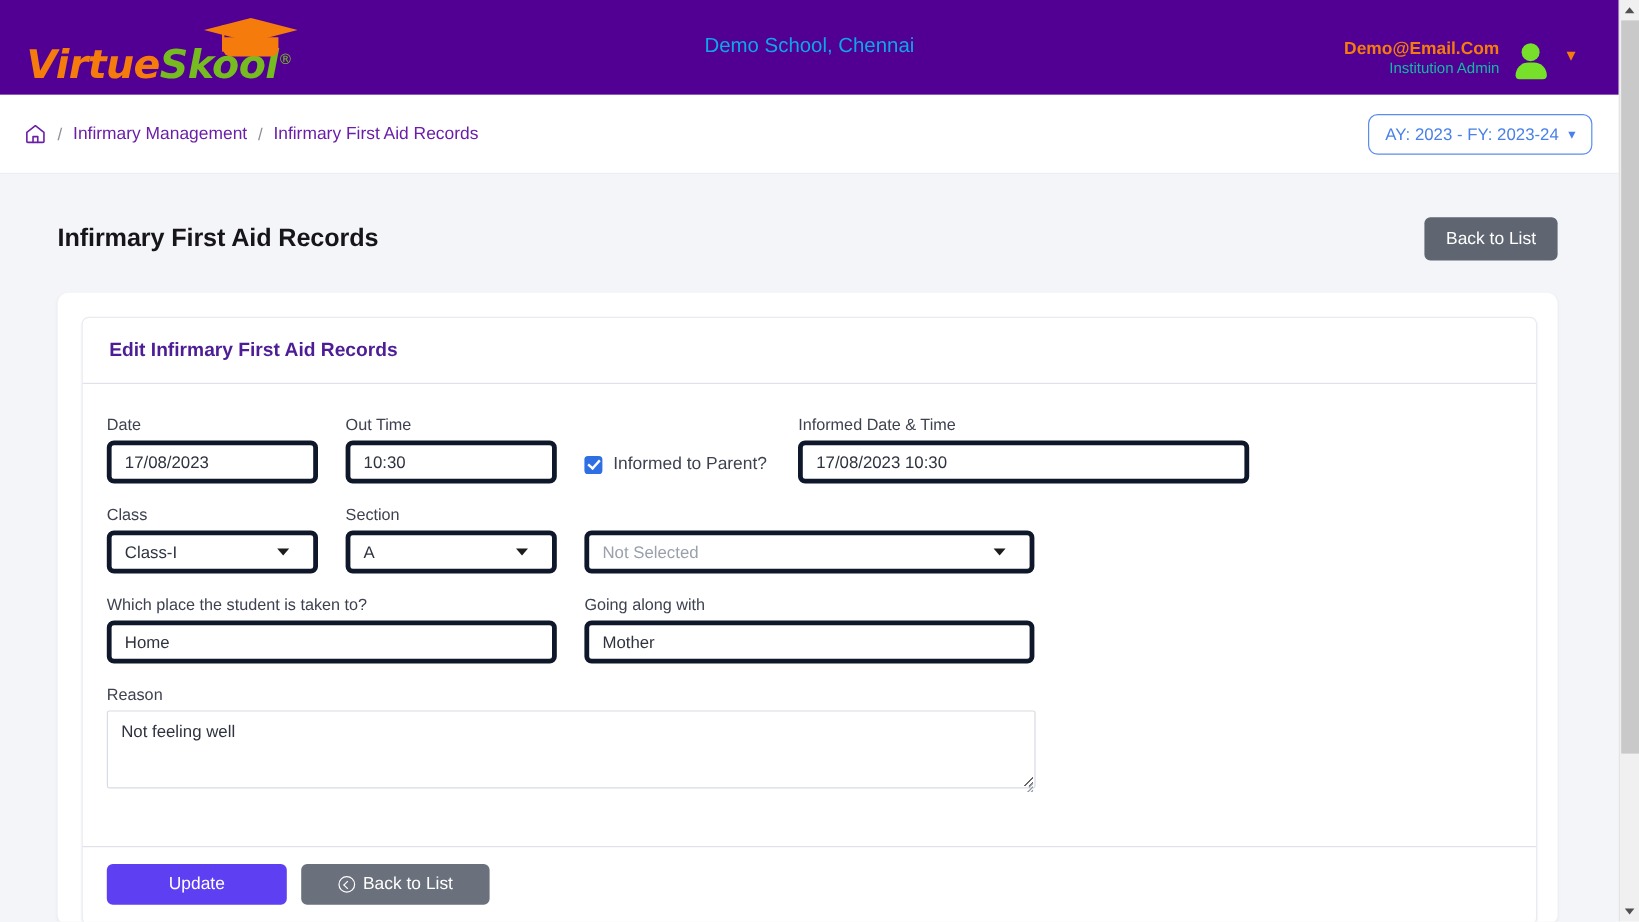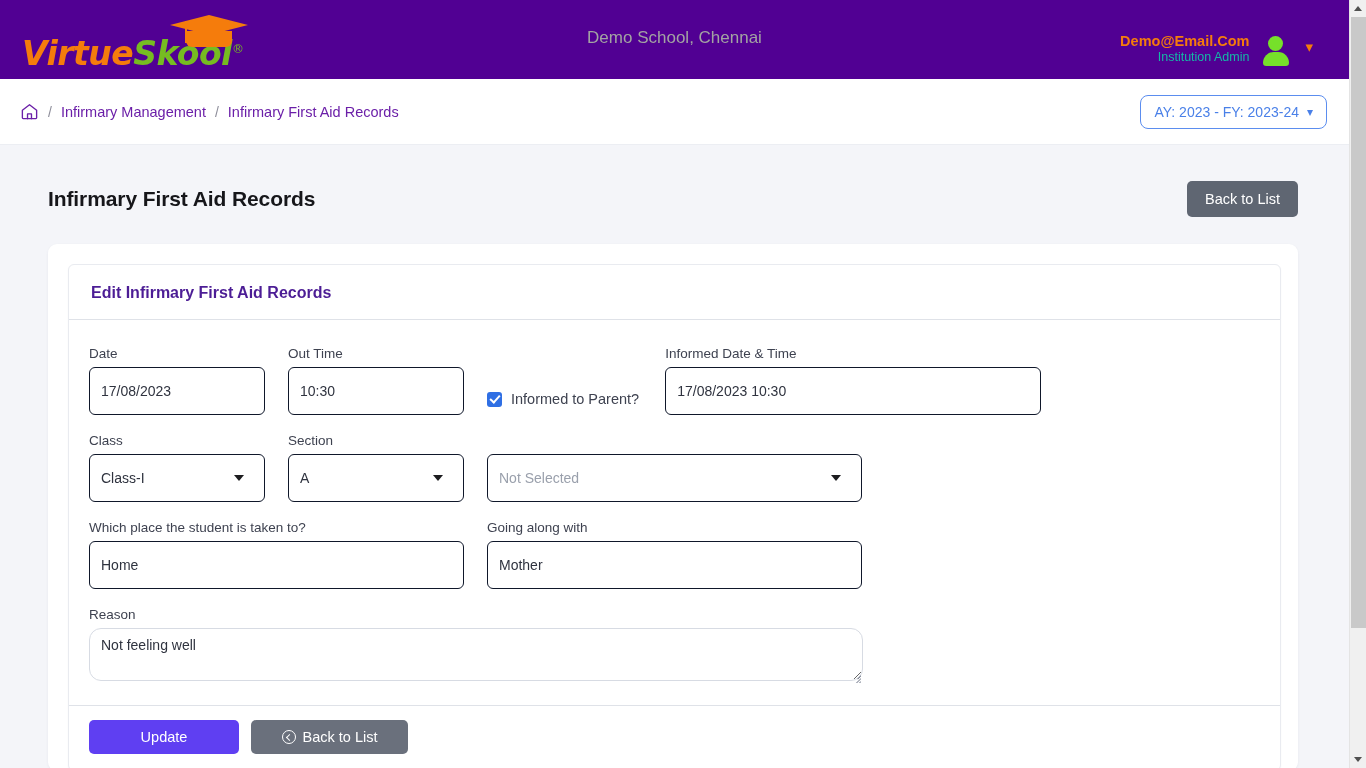--- a/index.html
+++ b/index.html
@@ -82,21 +82,21 @@
     position: absolute;
     left: 15px; top: 6px;
     width: 2px; height: 22px;
     background: #f57c0c;
   }
 
   .school-title {
     position: absolute;
     left: 0; right: 0;
     text-align: center;
-    color: #a3a3a3;
+    color: #0ea5e9;
     font-size: 17px;
     font-weight: 400;
     top: 28px;
   }
 
   .user-block {
     position: absolute;
     right: 36px; top: 32px;
     display: flex;
     align-items: center;
@@ -249,22 +249,22 @@
     align-items: flex-end;
     margin-bottom: 18px;
   }
   .field { display: flex; flex-direction: column; }
   .field-label {
     font-size: 13.5px;
     color: #3e4250;
     margin-bottom: 6px;
   }
   .ctrl {
-    height: 48px;
-    border: 1px solid #0f172a;
+    height: 36px;
+    border: 4px solid #0f172a;
     border-radius: 6px;
     background: #ffffff;
     font-size: 14px;
     color: #2f333f;
     padding: 0 11px;
     font-family: "Liberation Sans", sans-serif;
     display: flex;
     align-items: center;
   }
   .ctrl.placeholder { color: #9aa0ac; }
@@ -307,23 +307,23 @@
     border-width: 0 2px 2px 0;
     transform: rotate(42deg);
   }
   .check-label {
     font-size: 14.5px;
     color: #3e4250;
   }
 
   .textarea-ctrl {
     width: 774px;
-    height: 53px;
+    height: 65px;
     border: 1px solid #d7dbe3;
-    border-radius: 12px;
+    border-radius: 2px;
     background: #ffffff;
     font-size: 14px;
     color: #2f333f;
     padding: 8px 11px;
     position: relative;
     align-items: flex-start;
     font-family: "Liberation Sans", sans-serif;
   }
   .resize-grip {
     position: absolute;

